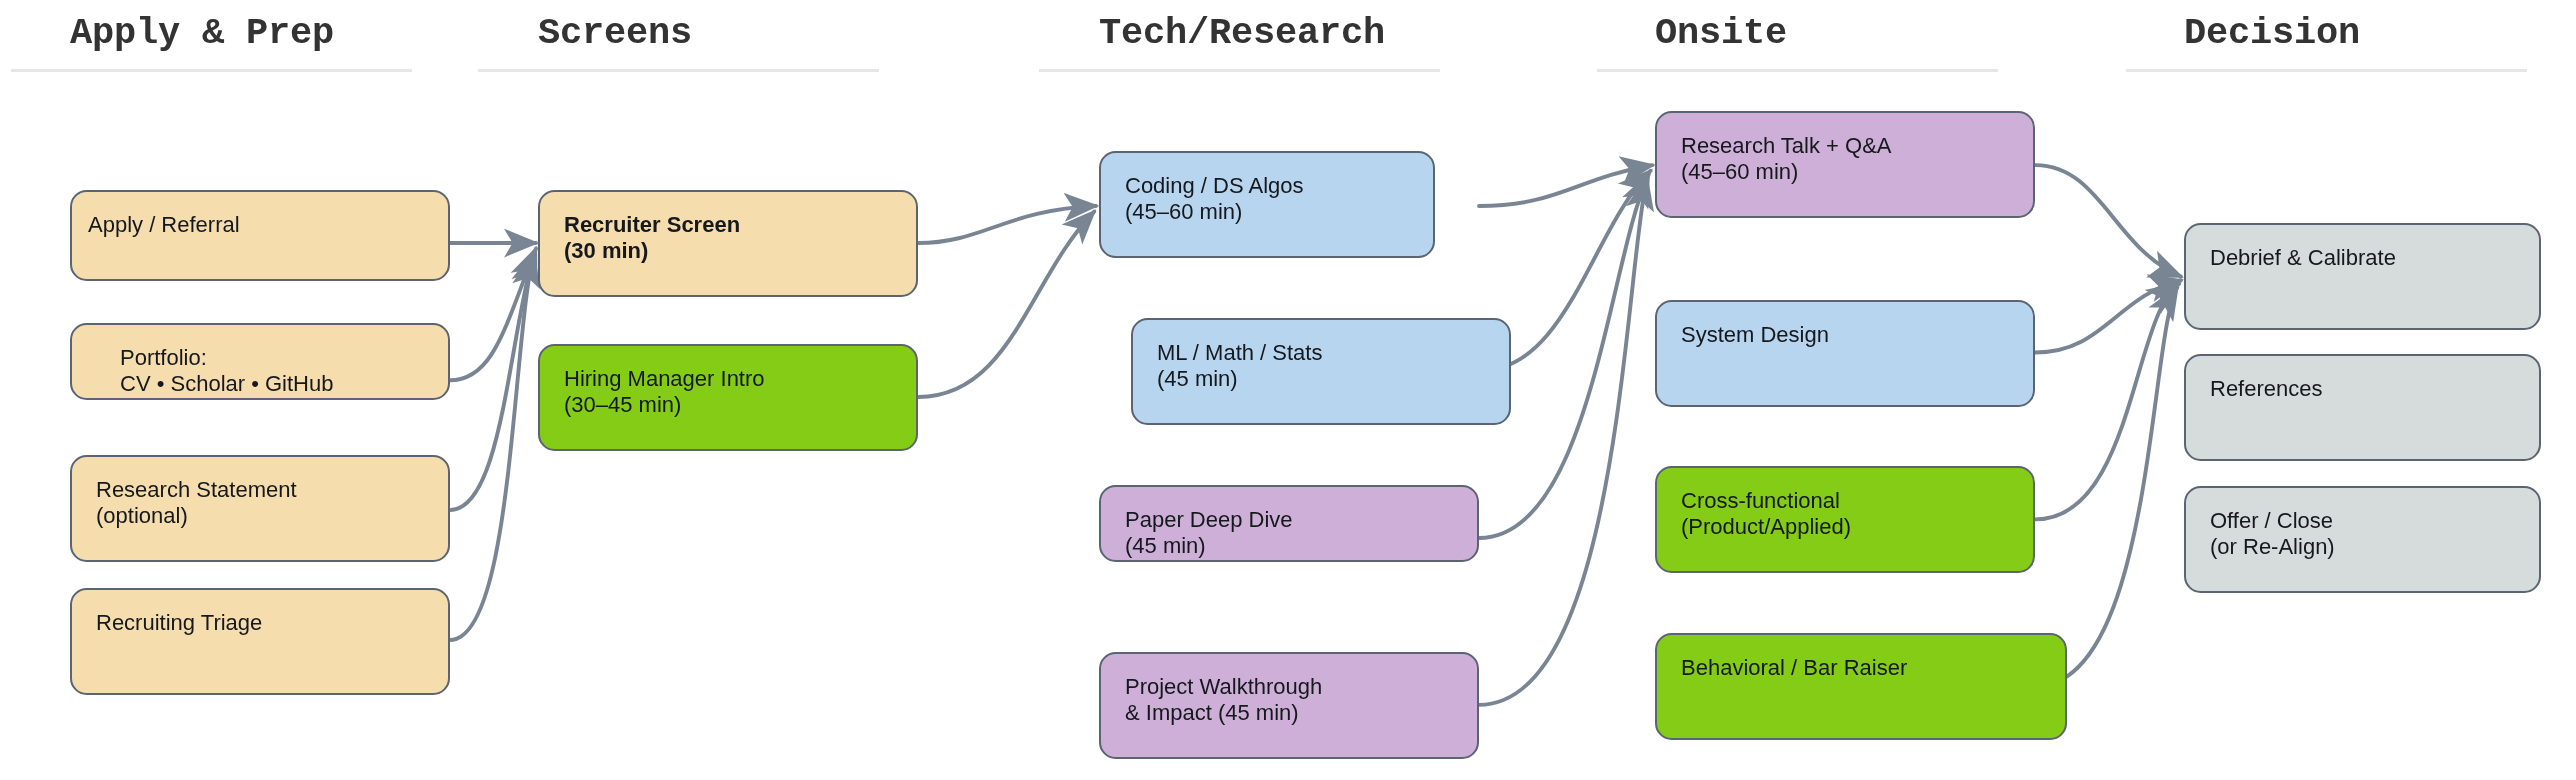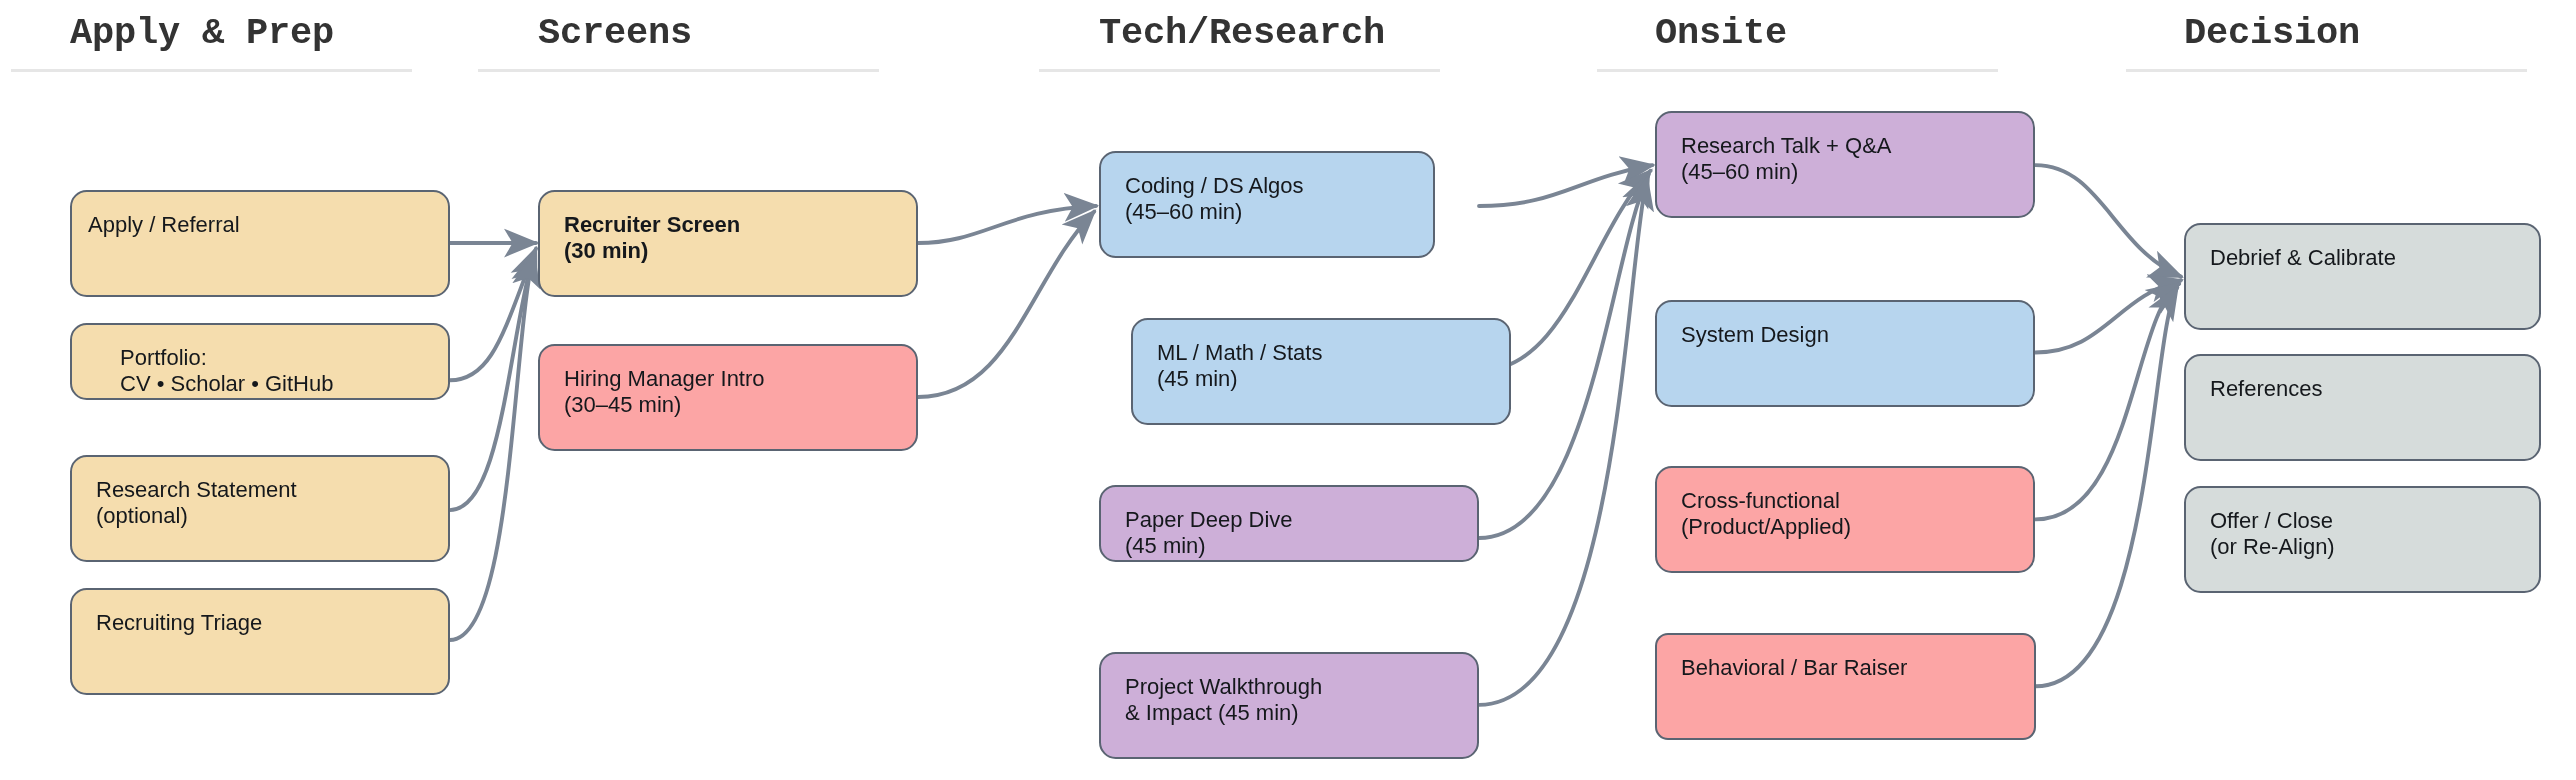--- a/index.html
+++ b/index.html
@@ -10,21 +10,21 @@
 
   .col-header{position:absolute;font-weight:bold;font-size:37px;color:#333333;letter-spacing:-0.2px;white-space:nowrap;font-family:Liberation Mono, monospace;}
   .col-rule{position:absolute;height:2.8px;background:#e6e6e6;}
 
   .node{position:absolute;box-sizing:border-box;border:2.8px solid #5a6472;border-radius:16.7px;
         padding:20.4px 24px 0 24px;font-size:22px;line-height:1.17;color:#15181c;overflow:hidden;}
   .node .ln{display:block;white-space:nowrap;}
 
   .c-tan{background:#f5ddae;}
   .c-blue{background:#b7d5ee;}
-  .c-green{background:#fca5a5;}
+  .c-green{background:#84cc16;}
   .c-purple{background:#cdafd8;}
   .c-gray{background:#d6dcdb;}
 </style>
 </head>
 <body>
 
 <div id="stage">
 
   <svg id="edges" viewBox="0 0 2778 842">
     <defs>
@@ -50,21 +50,21 @@
       <path d="M2195,178 C2265,178 2280,268 2352,298"></path>
       <path d="M2195,380 C2268,380 2282,320 2352,302"></path>
       <path d="M2195,560 C2300,560 2300,340 2350,306"></path>
       <path d="M2195,740 C2322,740 2318,360 2348,310"></path>
     </g>
   </svg>
 
   <div class="col-header" style="left:70px;top:12px;">Apply &amp; Prep</div>
   <div class="col-rule" style="left:11px;top:69px;width:401px;"></div>
 
-  <div class="node c-tan" style="left:70px;top:190px;width:380px;height:107px;padding-left:16px;">
+  <div class="node c-tan" style="left:70px;top:190px;width:380px;height:91px;padding-left:16px;">
     <span class="ln">Apply / Referral</span>
     <span class="ln"></span>
   </div>
 
   <div class="node c-tan" style="left:70px;top:323px;width:380px;height:77px;padding-left:48px;">
     <span class="ln">Portfolio:</span>
     <span class="ln">CV • Scholar • GitHub</span>
   </div>
 
   <div class="node c-tan" style="left:70px;top:455px;width:380px;height:107px;">
@@ -123,21 +123,21 @@
 
   <div class="node c-blue" style="left:1655px;top:300px;width:380px;height:107px;">
     <span class="ln">System Design</span>
   </div>
 
   <div class="node c-green" style="left:1655px;top:466px;width:380px;height:107px;">
     <span class="ln">Cross-functional</span>
     <span class="ln">(Product/Applied)</span>
   </div>
 
-  <div class="node c-green" style="left:1655px;top:633px;width:381px;height:107px;border-radius:13px;">
+  <div class="node c-green" style="left:1655px;top:633px;width:412px;height:107px;">
     <span class="ln">Behavioral / Bar Raiser</span>
     <span class="ln"></span>
   </div>
 
   <div class="col-header" style="left:2184px;top:12px;">Decision</div>
   <div class="col-rule" style="left:2126px;top:69px;width:401px;"></div>
 
   <div class="node c-gray" style="left:2184px;top:223px;width:357px;height:107px;">
     <span class="ln">Debrief &amp; Calibrate</span>
     <span class="ln"></span>

